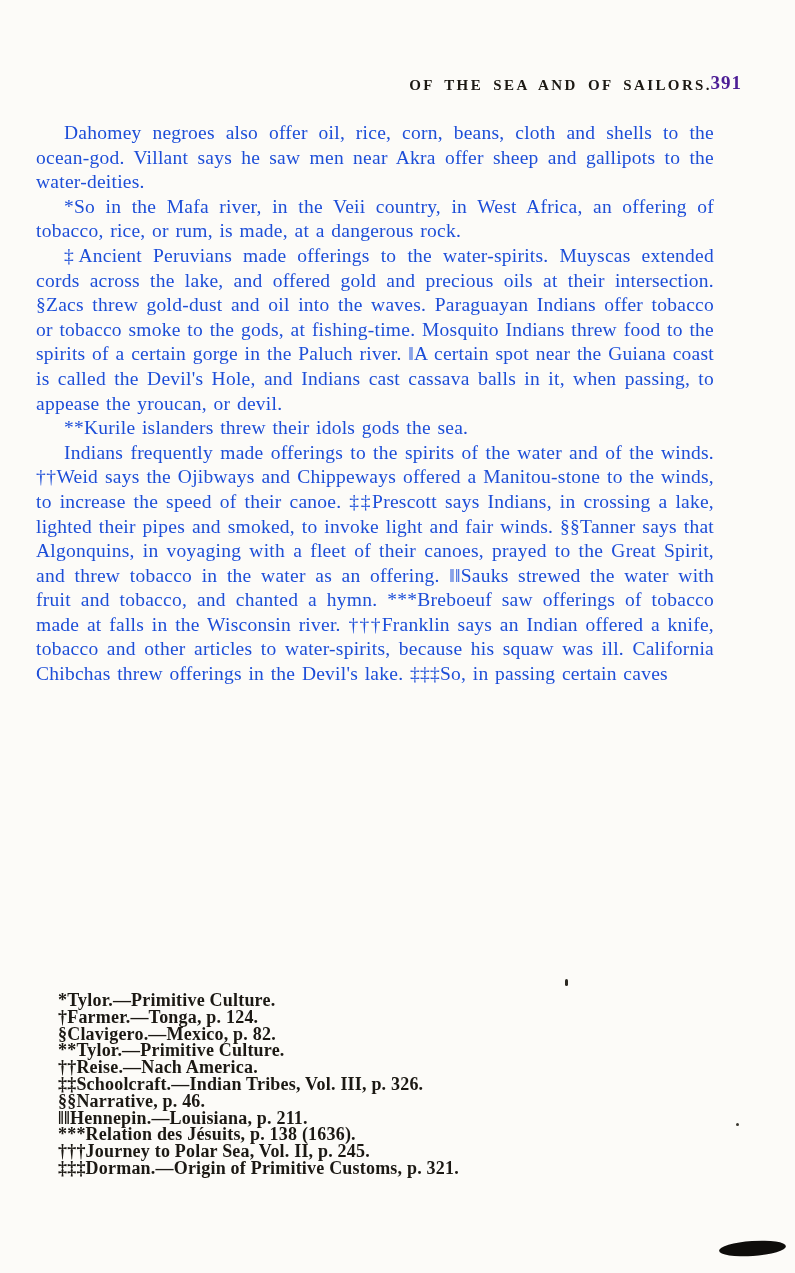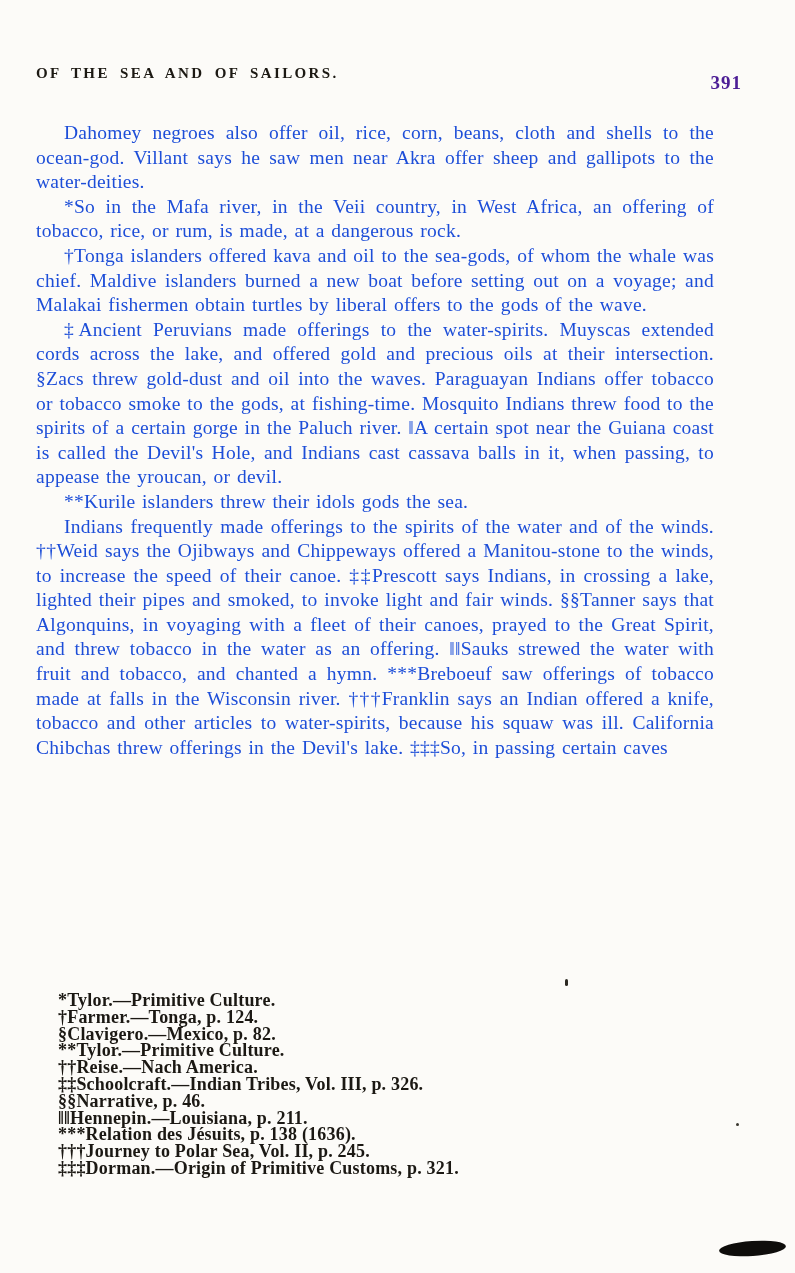--- a/index.html
+++ b/index.html
@@ -13,24 +13,24 @@
     height: 1273px;
     margin: 0 auto;
     background: #fcfbf8;
     font-family: "Liberation Serif", serif;
     color: #17140f;
     overflow: hidden;
   }
   
   .running-head {
     position: absolute;
-    top: 64px;
+    top: 76px;
     left: 36px;
     width: 676px;
-    text-align: left;
+    text-align: right;
   }
   .head-title {
     font-size: 15px;
     font-weight: 700;
     letter-spacing: 2.4px;
     word-spacing: 4px;
     color: #1c1913;
   }
   .page-num {
     position: absolute;
@@ -110,21 +110,20 @@
 <div class="page">
 
   <header class="running-head">
     <span class="head-title">OF THE SEA AND OF SAILORS.</span>
   </header>
   <span class="page-num">391</span>
 
   <main class="body-text">
     <p>Dahomey negroes also offer oil, rice, corn, beans, cloth and shells to the ocean-god. Villant says he saw men near Akra offer sheep and gallipots to the water-deities.</p>
     <p>*So in the Mafa river, in the Veii country, in West Africa, an offering of tobacco, rice, or rum, is made, at a dangerous rock.</p>
-    <p>†Tonga islanders offered kava and oil to the sea-gods, of whom the whale was chief. Maldive islanders burned a new boat before setting out on a voyage; and Malakai fishermen obtain turtles by liberal offers to the gods of the wave.</p>
     <p>‡Ancient Peruvians made offerings to the water-spirits. Muyscas extended cords across the lake, and offered gold and precious oils at their intersection. §Zacs threw gold-dust and oil into the waves. Paraguayan Indians offer tobacco or tobacco smoke to the gods, at fishing-time. Mosquito Indians threw food to the spirits of a certain gorge in the Paluch river. ‖A certain spot near the Guiana coast is called the Devil's Hole, and Indians cast cassava balls in it, when passing, to appease the yroucan, or devil.</p>
     <p>**Kurile islanders threw their idols gods the sea.</p>
     <p>Indians frequently made offerings to the spirits of the water and of the winds. ††Weid says the Ojibways and Chippeways offered a Manitou-stone to the winds, to increase the speed of their canoe. ‡‡Prescott says Indians, in crossing a lake, lighted their pipes and smoked, to invoke light and fair winds. §§Tanner says that Algonquins, in voyaging with a fleet of their canoes, prayed to the Great Spirit, and threw tobacco in the water as an offering. ‖‖Sauks strewed the water with fruit and tobacco, and chanted a hymn. ***Breboeuf saw offerings of tobacco made at falls in the Wisconsin river. †††Franklin says an Indian offered a knife, tobacco and other articles to water-spirits, because his squaw was ill. California Chibchas threw offerings in the Devil's lake. ‡‡‡So, in passing certain caves</p>
   </main>
 
   <section class="footnotes">
     <div class="footnote">*Tylor.—Primitive Culture.</div>
     <div class="footnote">†Farmer.—Tonga, p. 124.</div>
     <div class="footnote">§Clavigero.—Mexico, p. 82.</div>
     <div class="footnote">**Tylor.—Primitive Culture.</div>

